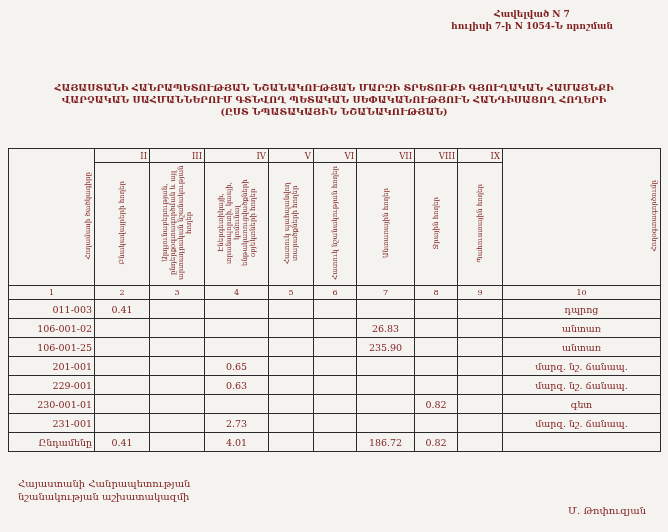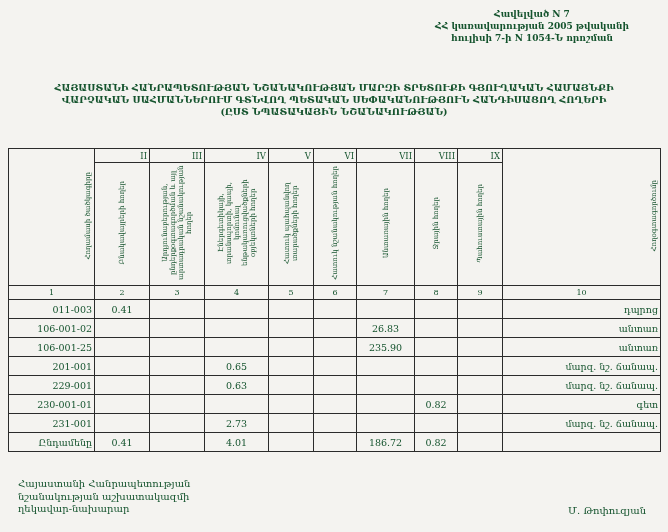--- a/index.html
+++ b/index.html
@@ -5,21 +5,21 @@
   html, body { margin: 0; padding: 0; }
   body {
     width: 668px; height: 532px;
     background: #e9e8e5;
     font-family: "DejaVu Serif", "DejaVu Sans", serif;
   }
   .page {
     position: relative;
     width: 668px; height: 532px;
     background: #f4f3f0;
-    color: #14532d;
+    color: #7f1d1d;
     overflow: hidden;
   }
   
   .annex {
     position: absolute; top: 8px; right: 10px;
     width: 252px; text-align: center;
     font-size: 9px; font-weight: bold; line-height: 12px;
   }
   
   .list-heading {
@@ -56,40 +56,39 @@
     transform: rotate(180deg);
     max-height: 116px;
     font-size: 7px;
     line-height: 8px;
     white-space: normal;
   }
   tr.num-row td { height: 13px; text-align: center; font-size: 8px; }
   tr.data-row td { height: 18px; font-size: 9.5px; }
   td.code { text-align: right; padding-left: 3px; }
   td.num  { text-align: center; }
-  td.note { text-align: right; padding-left: 4px; font-size: 9px; }
+  td.note { text-align: center; padding-left: 4px; font-size: 9px; }
   tr.total-row td { height: 18px; font-size: 9.5px; }
   
   .footer-block {
     position: absolute; left: 18px; top: 478px;
     font-size: 10px; line-height: 12.5px;
   }
   .signature {
     position: absolute; right: 22px; top: 505px;
     font-size: 10px;
   }
 </style>
 </head>
 <body>
 
 <div class="page">
 
   <div class="annex">
     <div>Հավելված N 7</div>
-    <div>ՀՀ կառավարության 2005 թվականի</div>
     <div>հուլիսի 7-ի N 1054-Ն որոշման</div>
   </div>
 
 
   <div class="main-title">
     <div>ՀԱՅԱՍՏԱՆԻ ՀԱՆՐԱՊԵՏՈՒԹՅԱՆ ՆՇԱՆԱԿՈՒԹՅԱՆ ՄԱՐԶԻ ՏՐԵՏՈՒՔԻ ԳՅՈՒՂԱԿԱՆ ՀԱՄԱՅՆՔԻ</div>
     <div>ՎԱՐՉԱԿԱՆ ՍԱՀՄԱՆՆԵՐՈՒՄ ԳՏՆՎՈՂ ՊԵՏԱԿԱՆ ՍԵՓԱԿԱՆՈՒԹՅՈՒՆ ՀԱՆԴԻՍԱՑՈՂ ՀՈՂԵՐԻ</div>
     <div>(ԸՍՏ ՆՊԱՏԱԿԱՅԻՆ ՆՇԱՆԱԿՈՒԹՅԱՆ)</div>
   </div>
 
@@ -249,18 +248,17 @@
         <td class="num"></td>
         <td class="note"></td>
       </tr>
     </tbody>
       </table>
   </div>
 
   <div class="footer-block">
     <div>Հայաստանի Հանրապետության</div>
     <div>նշանակության աշխատակազմի</div>
-    <div>ղեկավար-նախարար</div>
   </div>
 
   <div class="signature">Մ. Թոփուզյան</div>
 
 </div>
 
 </body></html>

